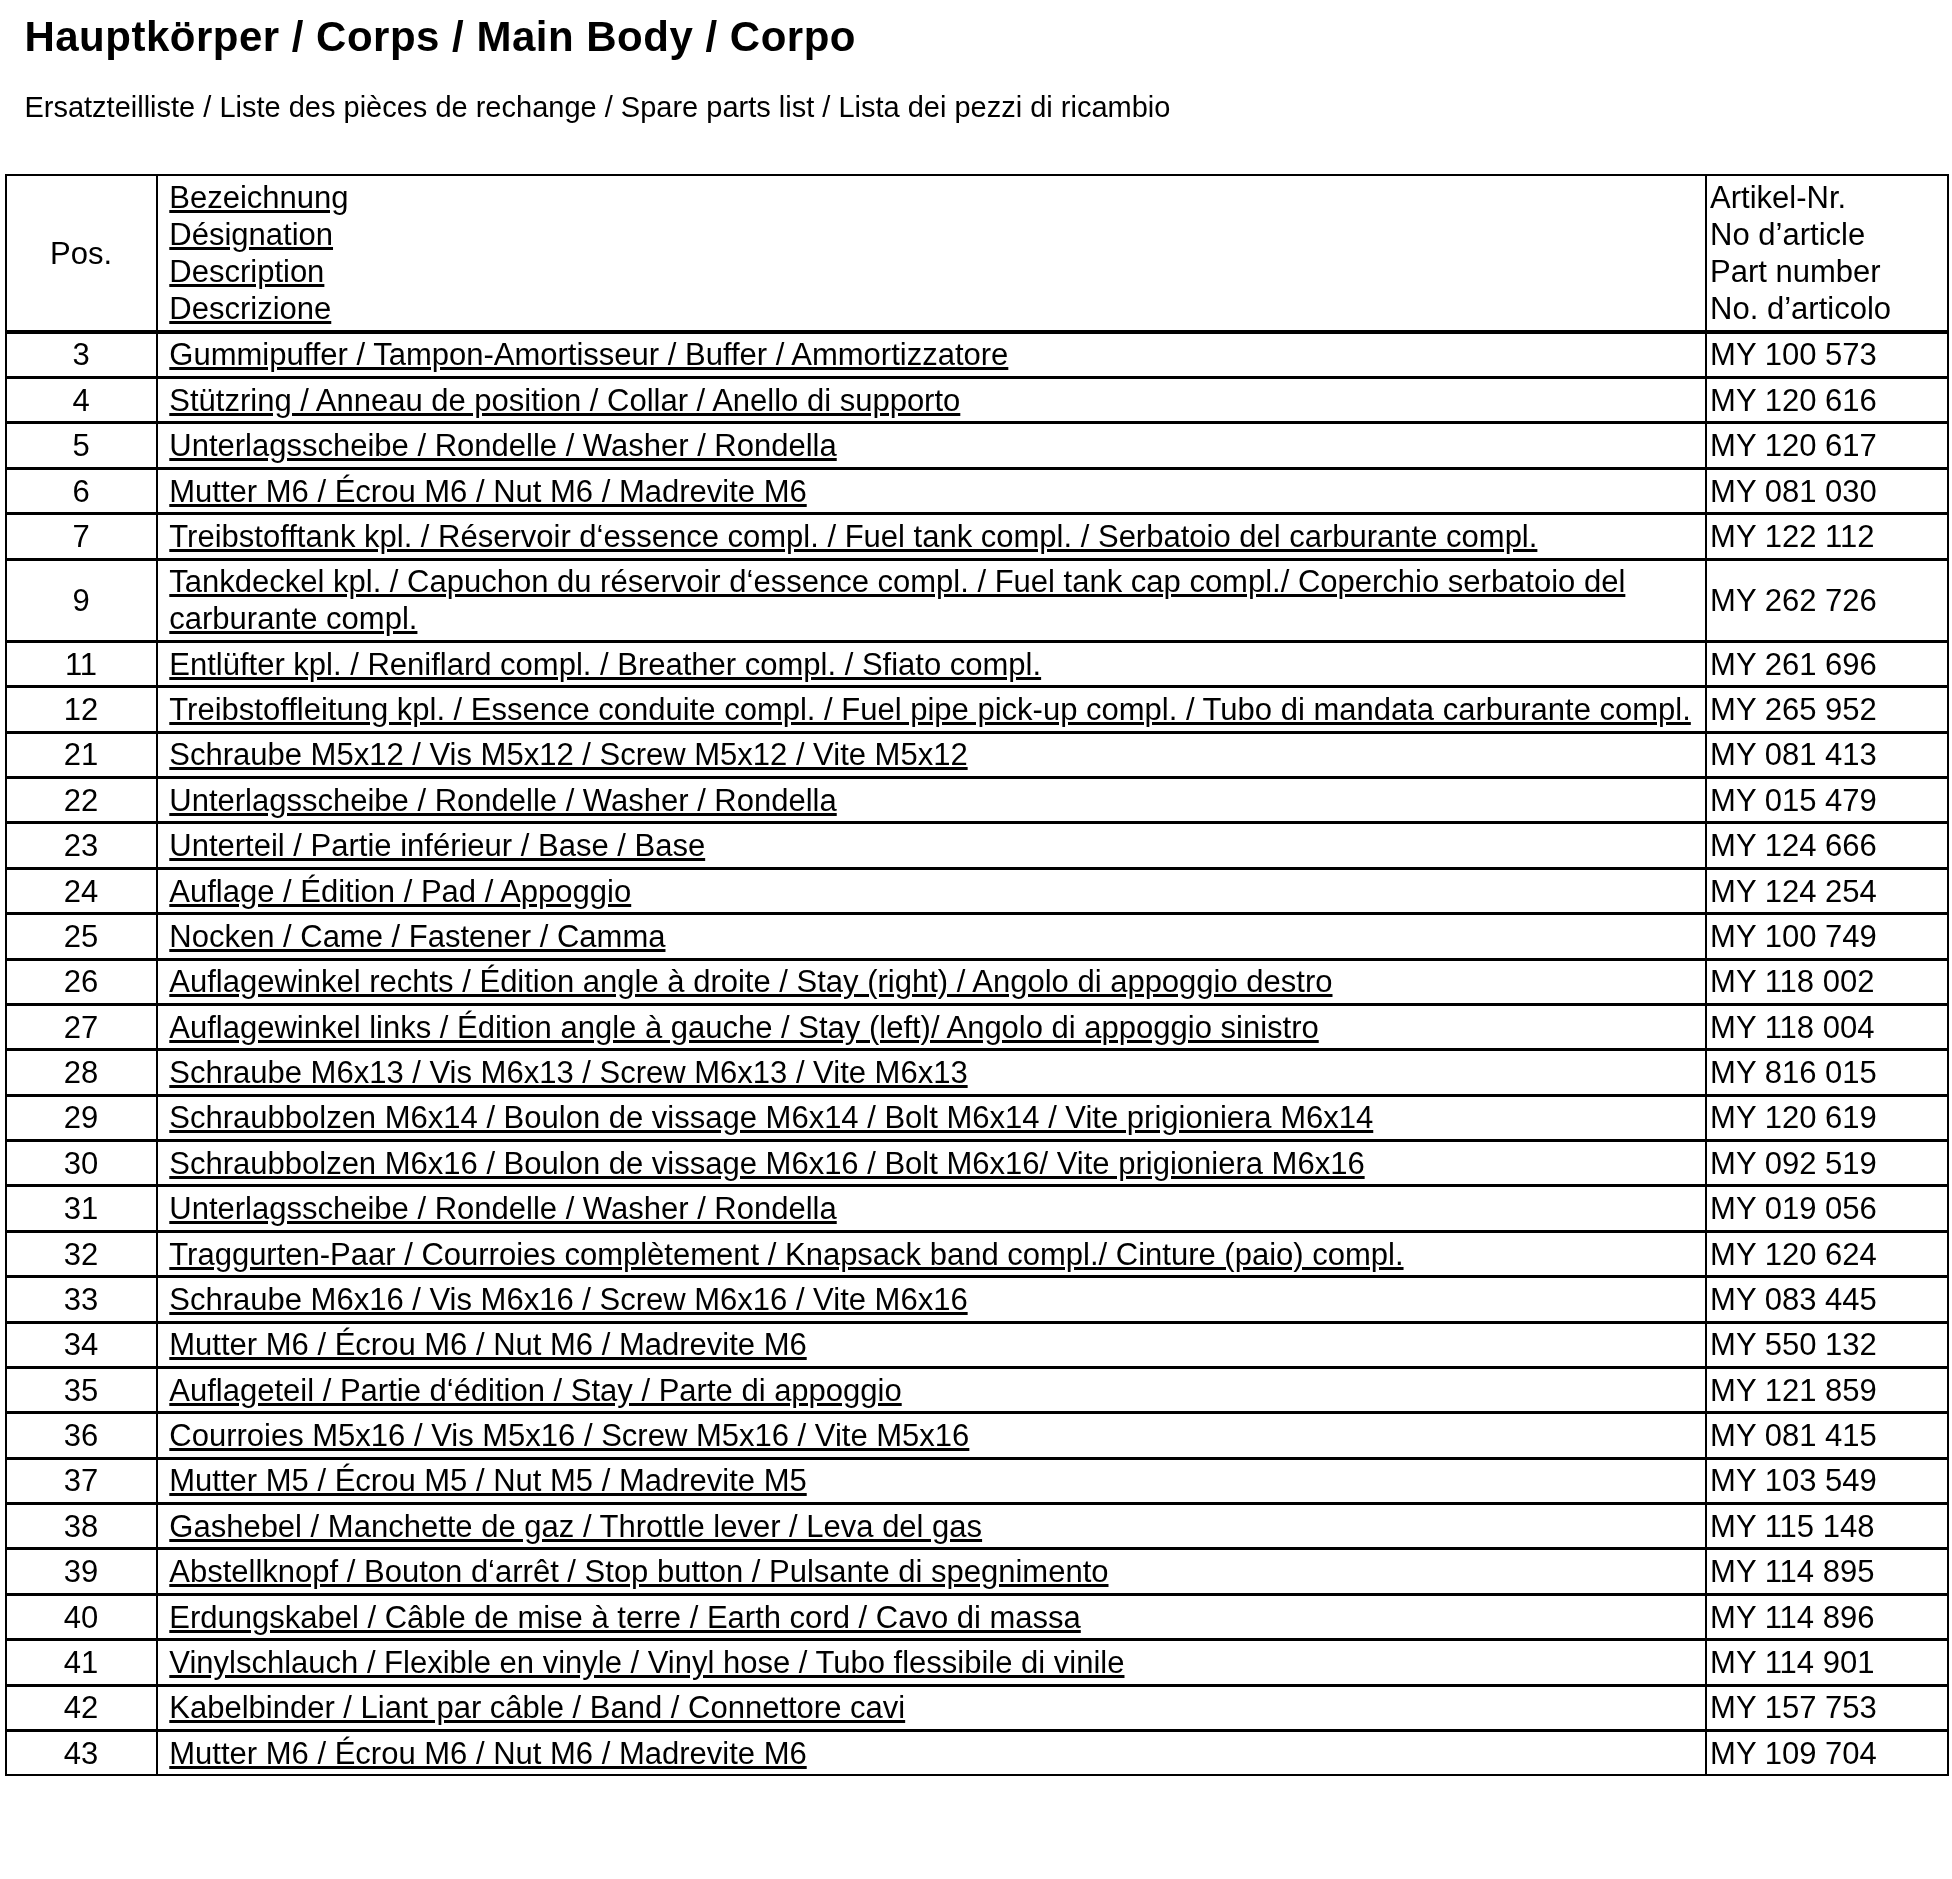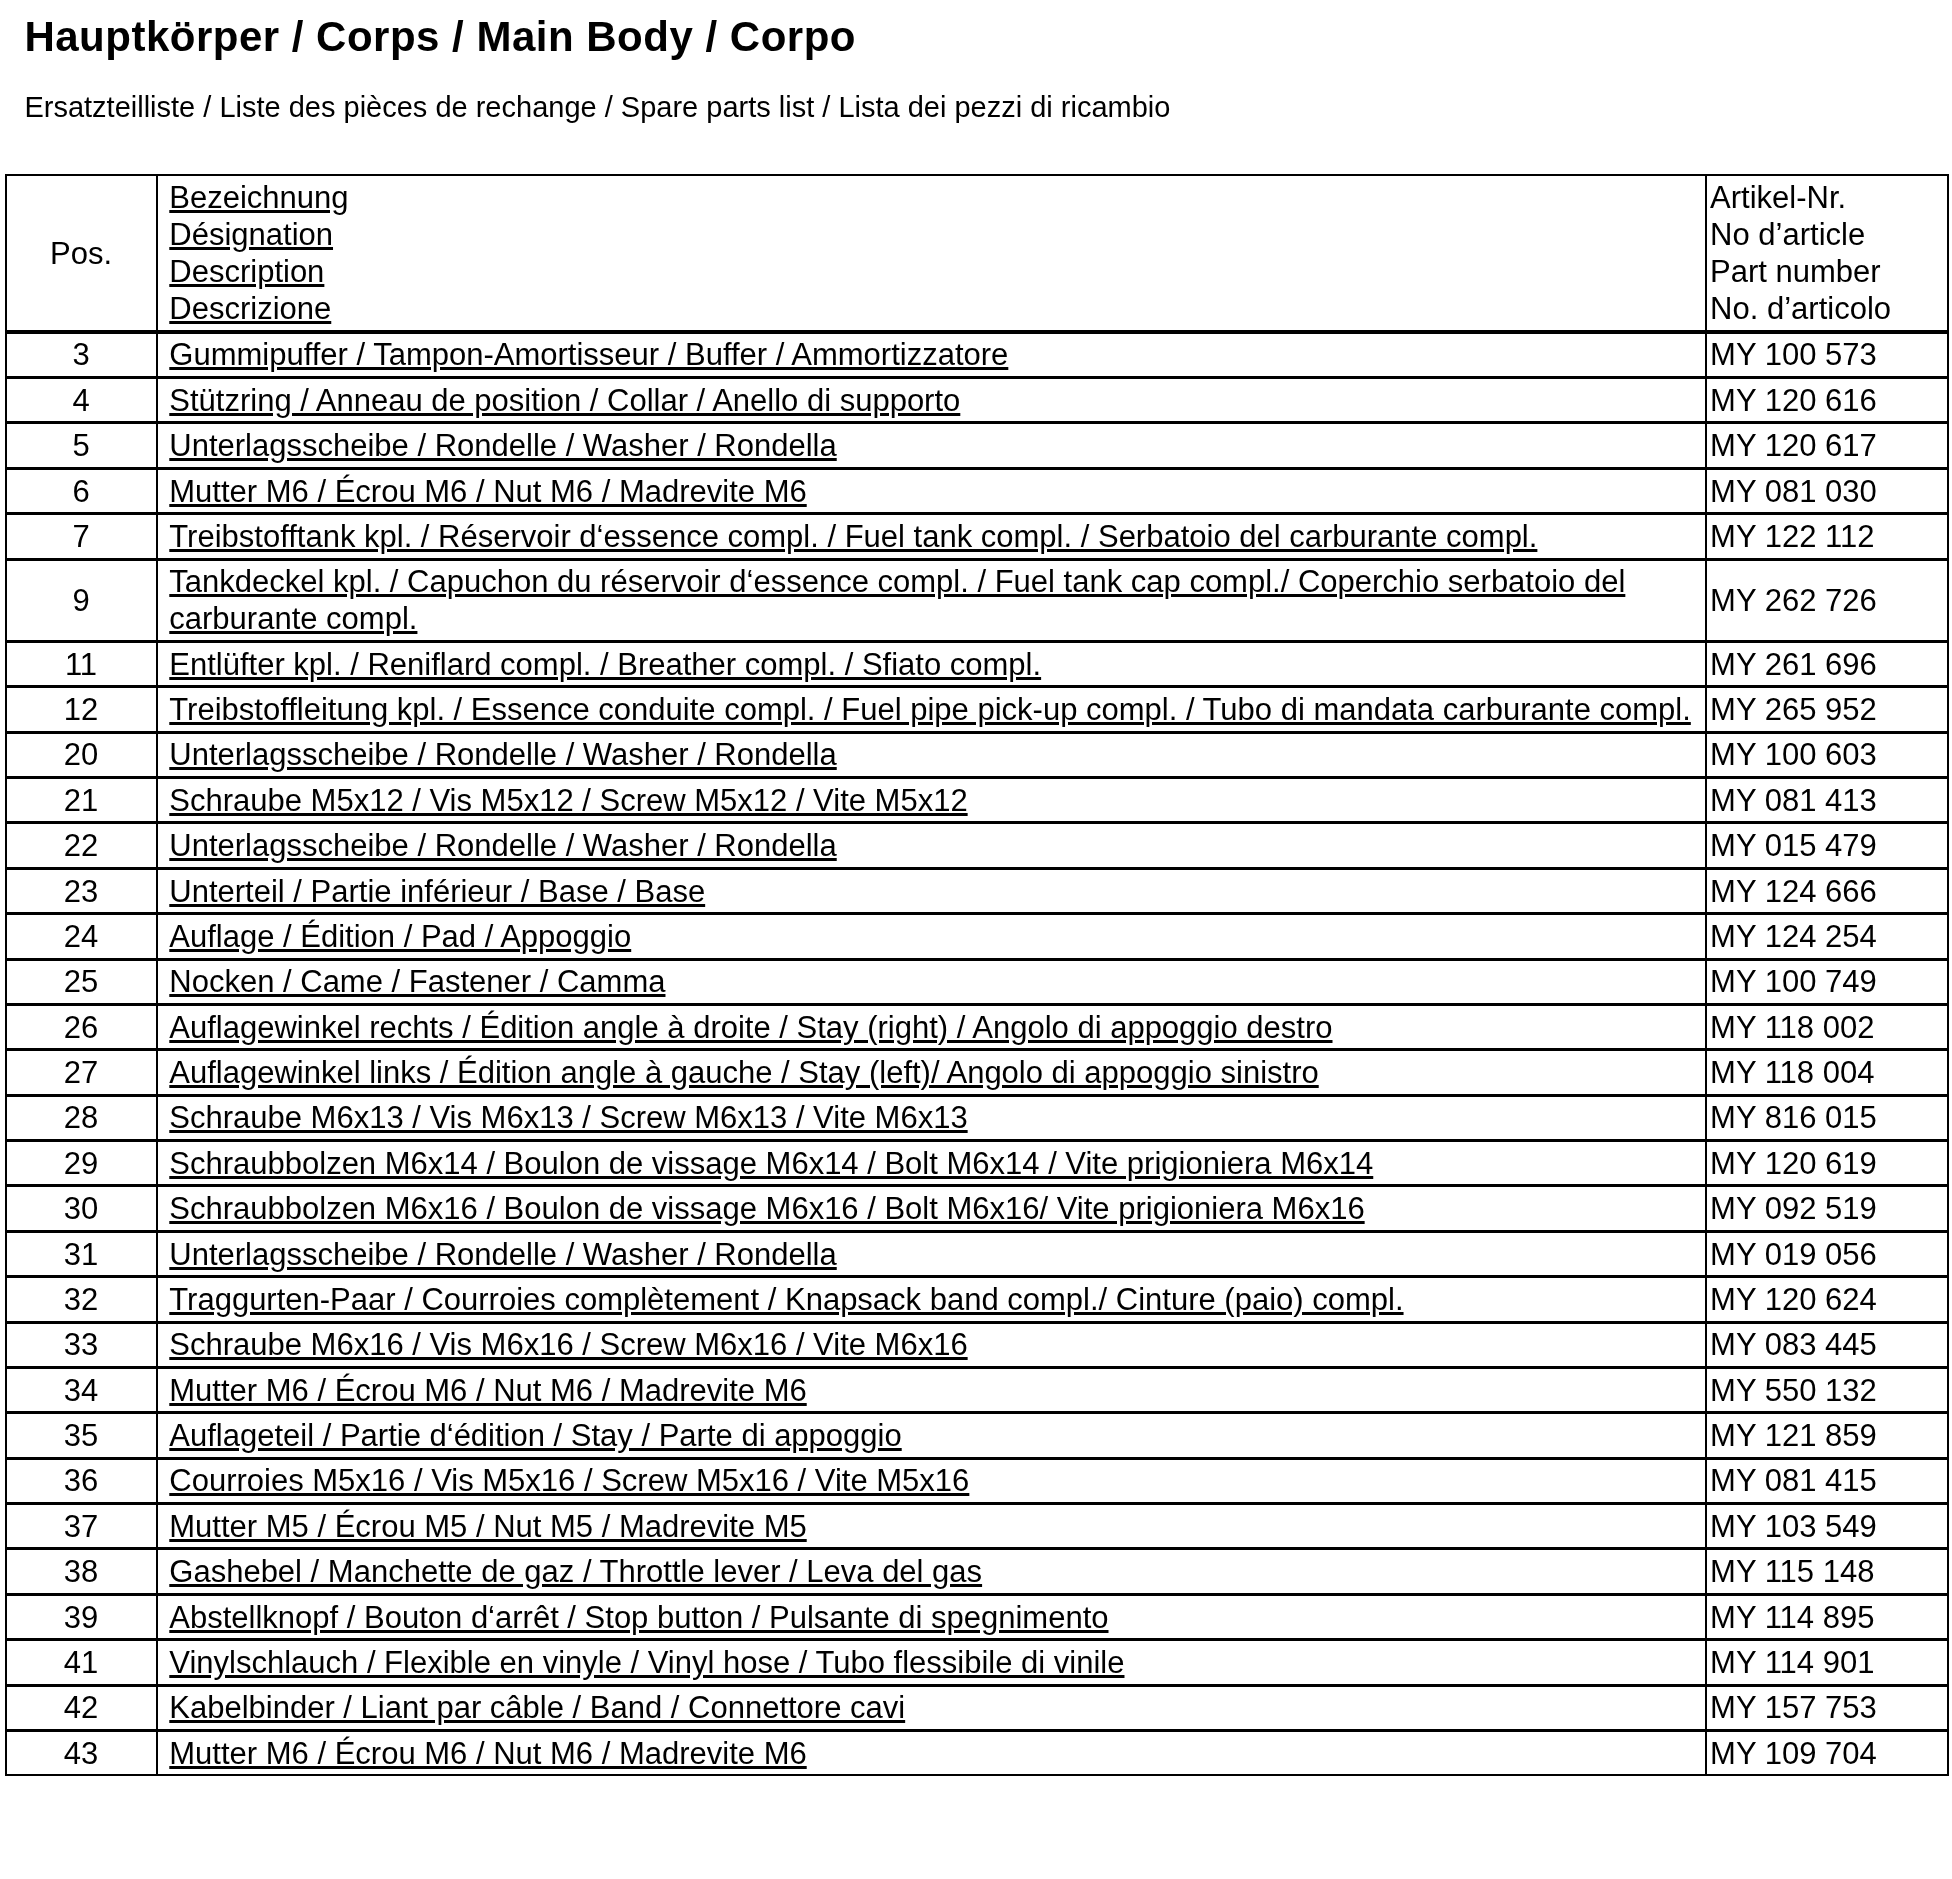--- a/index.html
+++ b/index.html
@@ -137,25 +137,20 @@
     <td class="art">MY 261 696</td>
   </tr>
 
   <tr>
     <td class="pos">12</td>
     <td class="desc">Treibstoffleitung kpl. / Essence conduite compl. / Fuel pipe pick-up compl. / Tubo di mandata carburante compl.</td>
     <td class="art">MY 265 952</td>
   </tr>
 
 
-  <tr>
-    <td class="pos">20</td>
-    <td class="desc">Unterlagsscheibe / Rondelle / Washer / Rondella</td>
-    <td class="art">MY 100 603</td>
-  </tr>
 
   <tr>
     <td class="pos">21</td>
     <td class="desc">Schraube M5x12 / Vis M5x12 / Screw M5x12 / Vite M5x12</td>
     <td class="art">MY 081 413</td>
   </tr>
 
   <tr>
     <td class="pos">22</td>
     <td class="desc">Unterlagsscheibe / Rondelle / Washer / Rondella</td>
@@ -257,20 +252,25 @@
     <td class="desc">Gashebel / Manchette de gaz / Throttle lever / Leva del gas</td>
     <td class="art">MY 115 148</td>
   </tr>
 
   <tr>
     <td class="pos">39</td>
     <td class="desc">Abstellknopf / Bouton d‘arrêt / Stop button / Pulsante di spegnimento</td>
     <td class="art">MY 114 895</td>
   </tr>
 
+  <tr>
+    <td class="pos">40</td>
+    <td class="desc">Erdungskabel / Câble de mise à terre / Earth cord / Cavo di massa</td>
+    <td class="art">MY 114 896</td>
+  </tr>
 
   <tr>
     <td class="pos">41</td>
     <td class="desc">Vinylschlauch / Flexible en vinyle / Vinyl hose / Tubo flessibile di vinile</td>
     <td class="art">MY 114 901</td>
   </tr>
 
   <tr>
     <td class="pos">42</td>
     <td class="desc">Kabelbinder / Liant par câble / Band / Connettore cavi</td>

